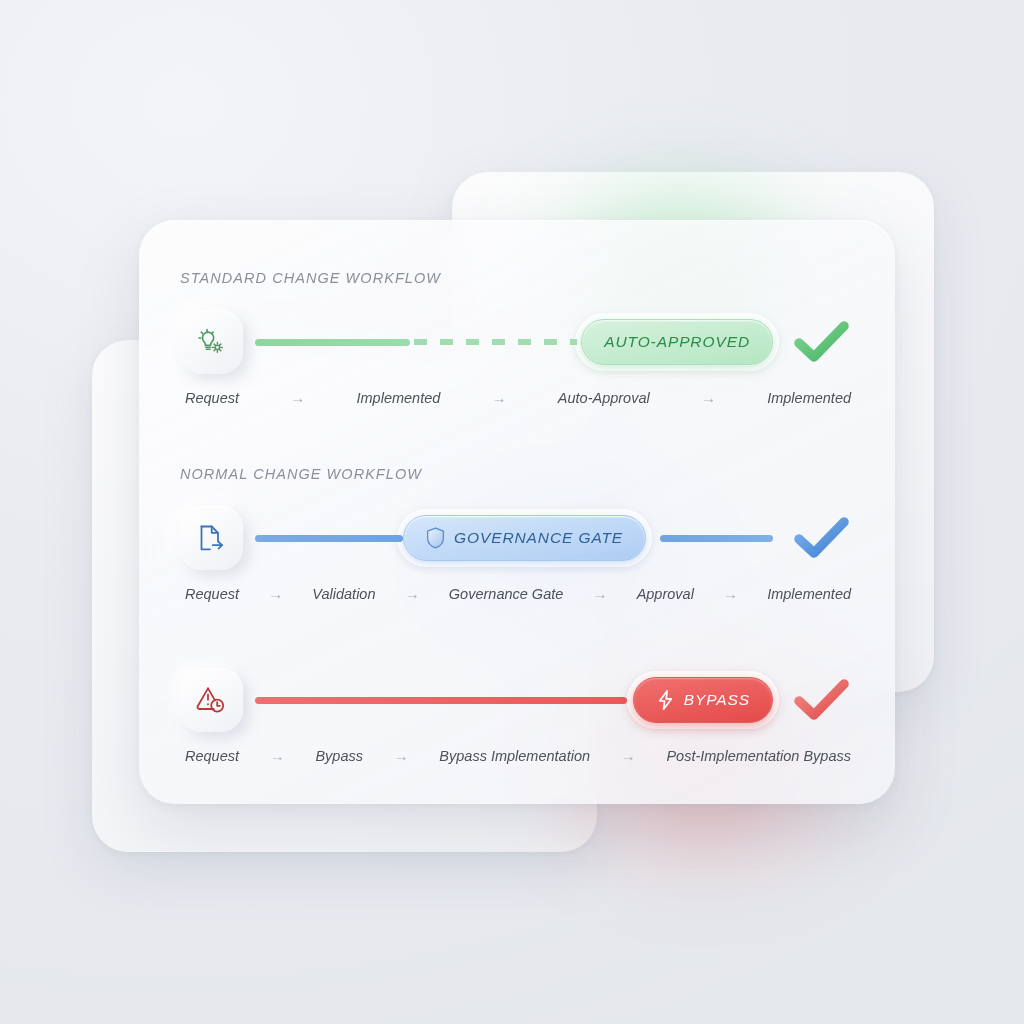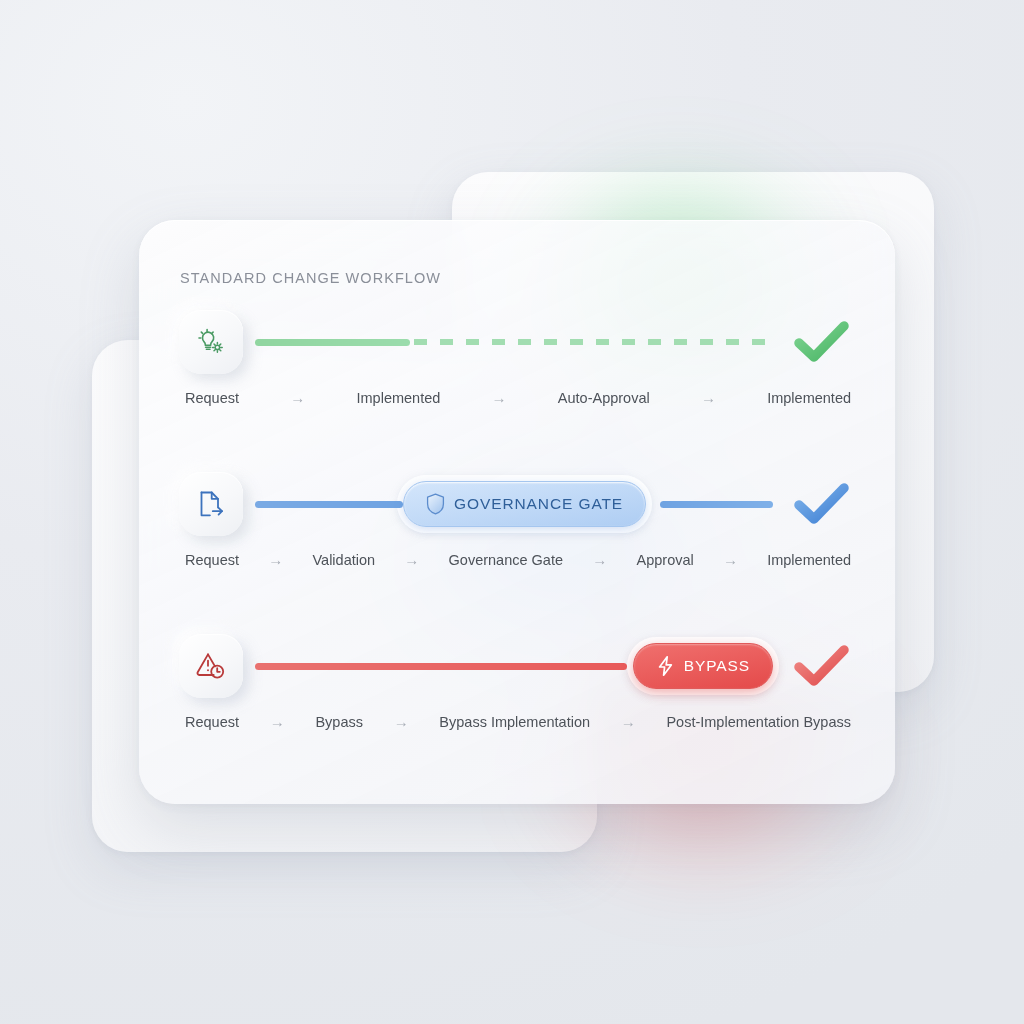--- a/index.html
+++ b/index.html
@@ -64,21 +64,21 @@
     background: linear-gradient(155deg, rgba(253,253,254,0.90) 0%, rgba(247,248,251,0.84) 50%, rgba(243,244,248,0.88) 100%);
     backdrop-filter: blur(16px);
     box-shadow:
       0 24px 60px rgba(130,140,160,0.22),
       0 3px 10px rgba(130,140,160,0.10),
       inset 0 1px 0 rgba(255,255,255,0.9);
     padding: 38px 40px 0 40px;
     overflow: hidden;
   }
 
-  .section { position: relative; }
+  .section { position: relative; font-style: italic; }
   .section.s1 { margin-top: 12px; }
   .section.s2 { margin-top: 60px; }
   .section.s3 { margin-top: 60px; }
 
   .section-title {
     font-size: 14.5px;
     letter-spacing: 1.05px;
     color: #8a8f99;
     font-weight: 400;
     margin-left: 1px;
@@ -252,20 +252,23 @@
             <circle cx="24.4" cy="23.4" r="2.2"></circle>
             <path d="M24.4 18.6v1.5M24.4 26.7v1.5M19.6 23.4h1.5M27.7 23.4h1.5M21.0 20.0l1.1 1.1M26.7 25.7l1.1 1.1M27.8 20.0l-1.1 1.1M22.1 25.7l-1.1 1.1" stroke-linecap="round"></path>
           </g>
         </svg>
       </div>
 
       <div class="track-wrap">
         <div class="bar green-solid"></div>
         <div class="bar green-dash"></div>
 
+        <div class="pill green">
+          <span class="pill-label">AUTO-APPROVED</span>
+        </div>
 
         <div class="check">
           <svg width="60" height="52" viewBox="0 0 60 52">
             <defs>
               <linearGradient id="gch" x1="0" y1="0" x2="1" y2="1">
                 <stop offset="0%" stop-color="#7fd492"></stop>
                 <stop offset="100%" stop-color="#49b565"></stop>
               </linearGradient>
             </defs>
             <path d="M7 27 L22 41 L52 10" stroke="url(#gch)" stroke-width="9.5" fill="none" stroke-linecap="round" stroke-linejoin="round"></path>
@@ -279,20 +282,21 @@
       <span class="step-arrow">→</span>
       <span class="step-label">Implemented</span>
       <span class="step-arrow">→</span>
       <span class="step-label">Auto-Approval</span>
       <span class="step-arrow">→</span>
       <span class="step-label">Implemented</span>
     </div>
   </div>
 
   <div class="section s2">
+    <div class="section-title">NORMAL CHANGE WORKFLOW</div>
 
     <div class="flow">
 
       <div class="icon-tile">
         <svg width="34" height="34" viewBox="0 0 34 34">
           <g stroke="#3d73bd" stroke-width="1.8" fill="none" stroke-linecap="round" stroke-linejoin="round">
             <path d="M7.5 5.5h10.2l6.3 6.3v8.6"></path>
             <path d="M7.5 5.5v22.8h8.4"></path>
             <path d="M17.7 5.5v6.3h6.3"></path>
             <path d="M18.8 24.2h9.2"></path>

